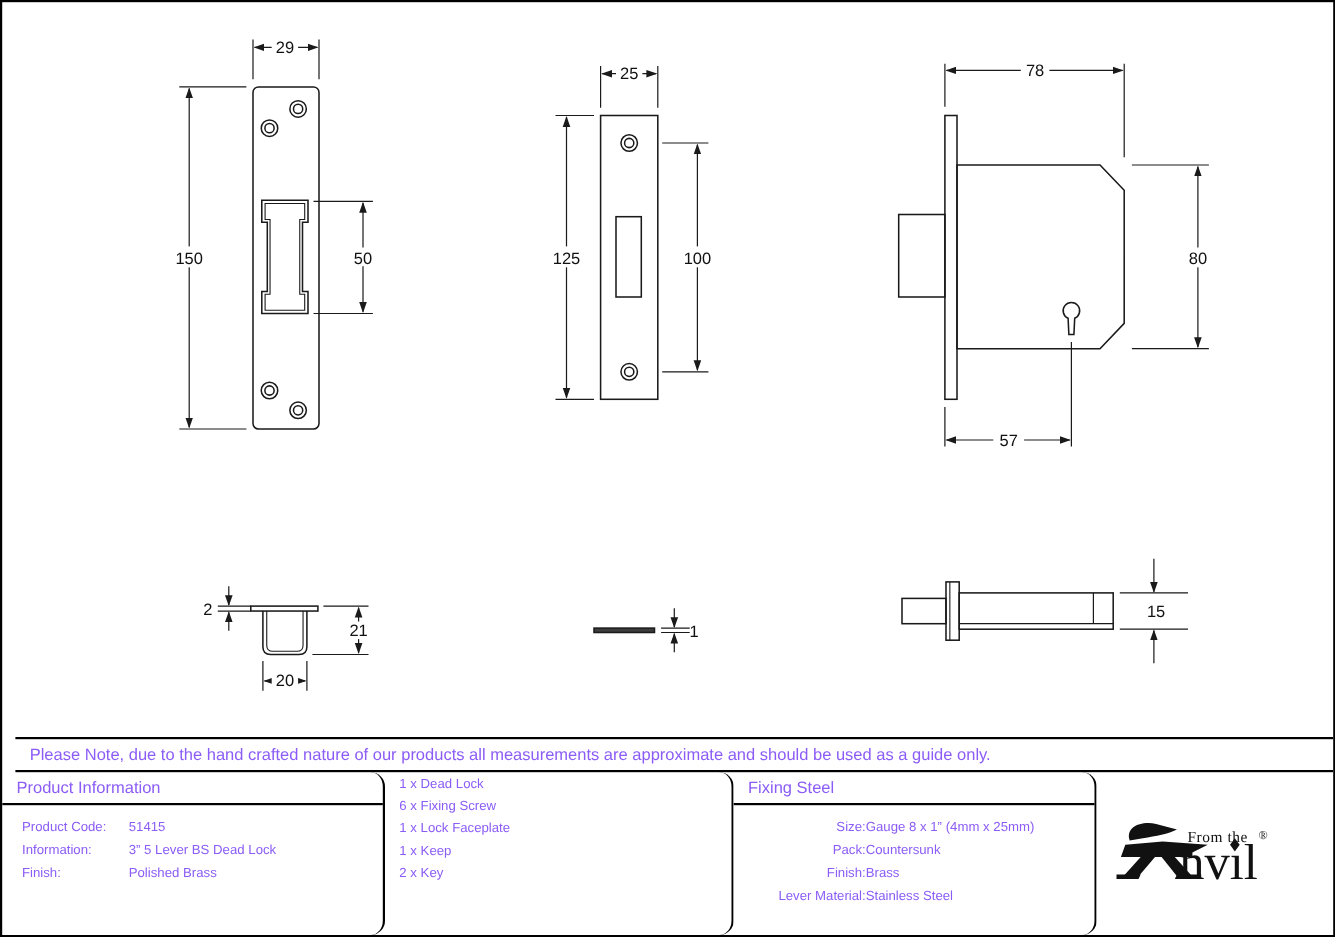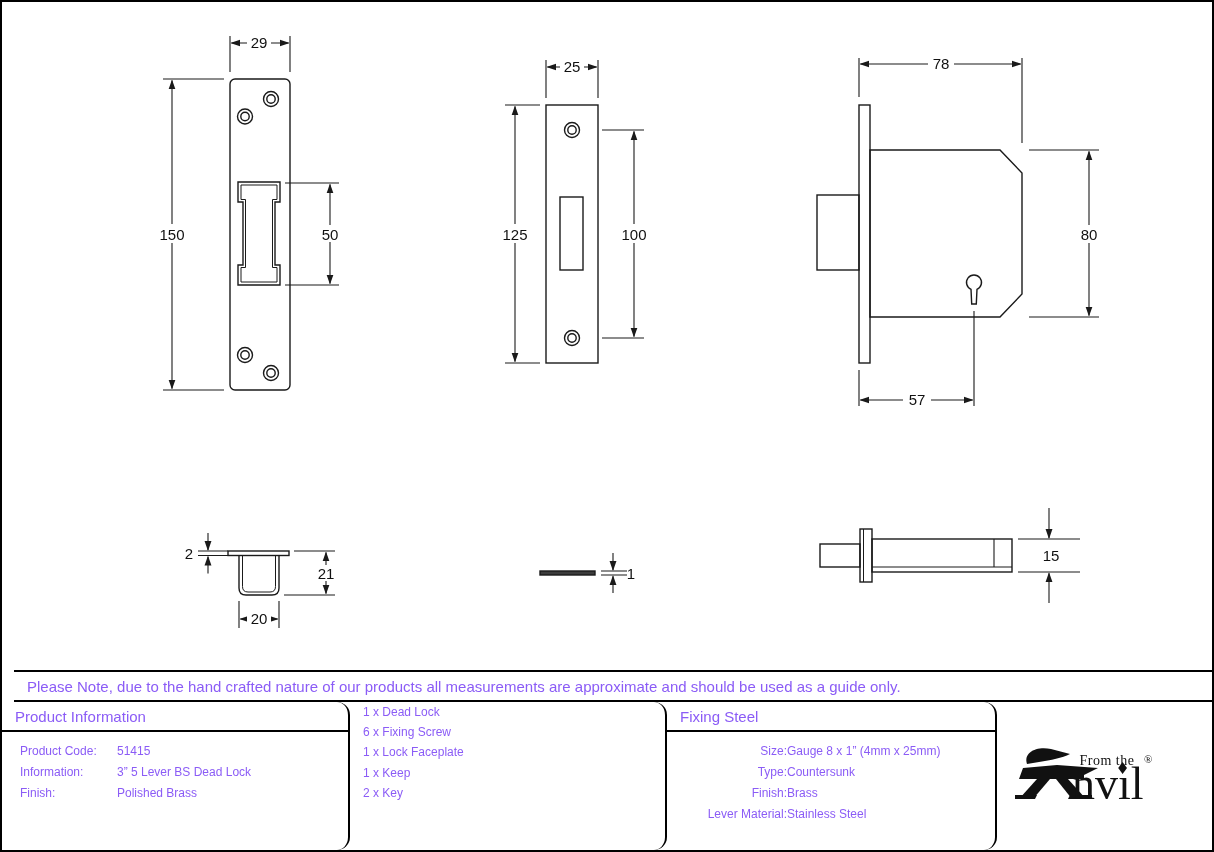--- a/index.html
+++ b/index.html
@@ -222,21 +222,21 @@
     </div>
 
     <div class="col col-fixing">
       <div class="col-header">Fixing Steel</div>
       <div class="col-body">
         <div class="kv">
           <span class="k">Size:</span>
           <span class="v">Gauge 8 x 1” (4mm x 25mm)</span>
         </div>
         <div class="kv">
-          <span class="k">Type:</span>
+          <span class="k">Pack:</span>
           <span class="v">Countersunk</span>
         </div>
         <div class="kv">
           <span class="k">Finish:</span>
           <span class="v">Brass</span>
         </div>
         <div class="kv">
           <span class="k">Lever Material:</span>
           <span class="v">Stainless Steel</span>
         </div>

